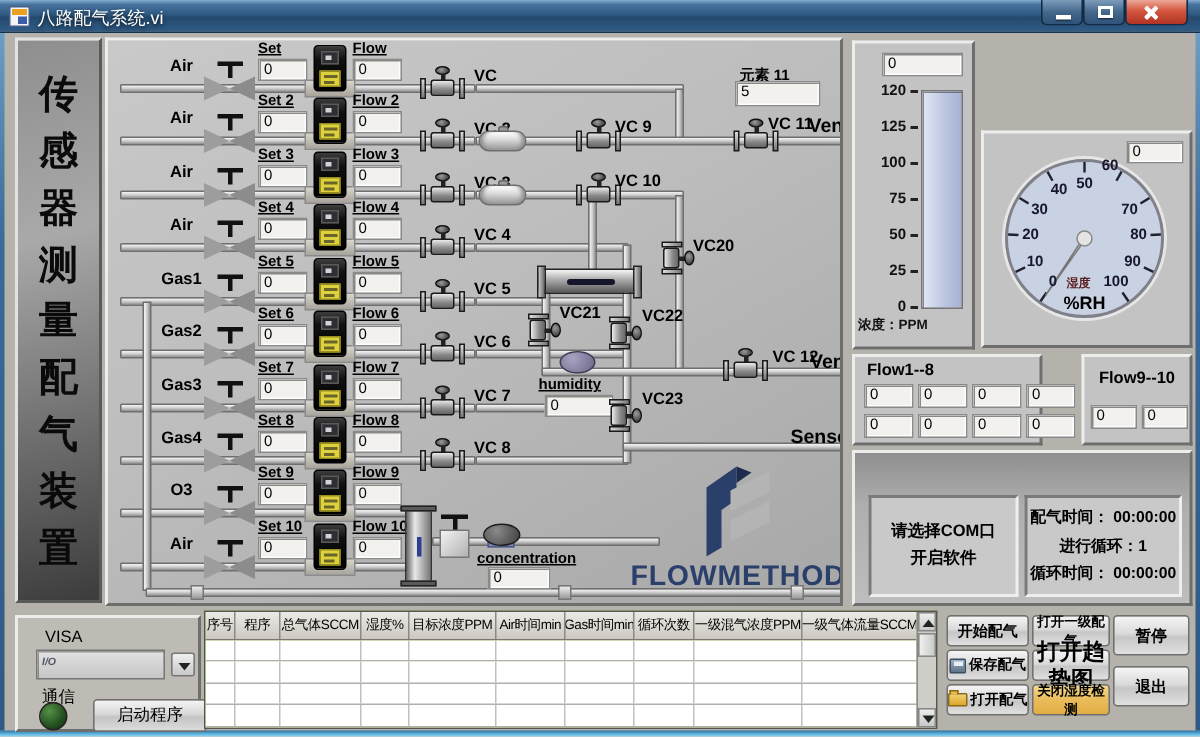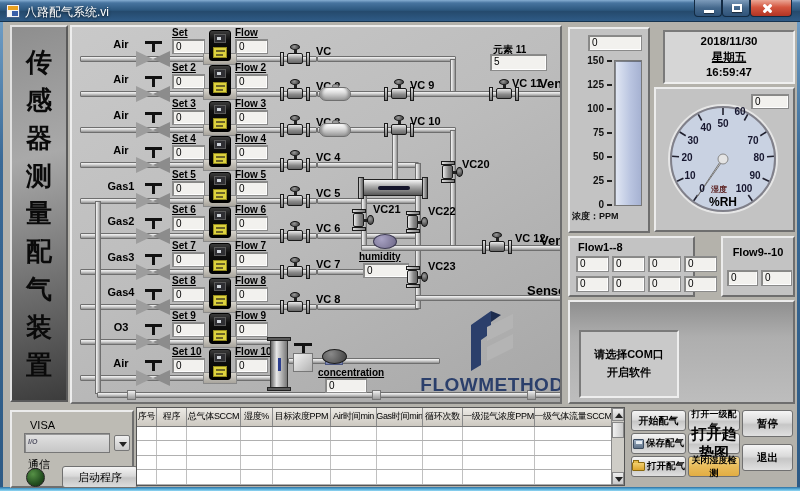--- a/index.html
+++ b/index.html
@@ -643,43 +643,38 @@
       <polygon points="14,22 34,8 34,30 24,37 24,62 14,68" fill="#2b3f6b"></polygon>
       <polygon points="34,8 44,12 34,19" fill="#1d2c4e"></polygon>
       <polygon points="30,24 56,11 56,25 30,38" fill="#b4b4b4"></polygon>
       <polygon points="30,44 56,31 56,45 30,58" fill="#b4b4b4"></polygon>
     </svg>
     <span class="logo-title">FLOWMETHOD</span>
   </div>
 
   <div class="rpanel thermo">
     <div class="fld tfld">0</div>
-    <span class="ttick" style="top:26px">150</span>
+    <span class="ttick" style="top:26px">120</span>
     <span class="ttick" style="top:50px">125</span>
     <span class="ttick" style="top:74px">100</span>
     <span class="ttick" style="top:98px">75</span>
     <span class="ttick" style="top:122px">50</span>
     <span class="ttick" style="top:146px">25</span>
     <span class="ttick" style="top:170px">0</span>
     <i class="tdash" style="top:31px"></i>
       <i class="tdash" style="top:55px"></i>
     <i class="tdash" style="top:79px"></i>
       <i class="tdash" style="top:103px"></i>
     <i class="tdash" style="top:127px"></i>
       <i class="tdash" style="top:151px"></i>
     <i class="tdash" style="top:175px"></i>
     <div class="tbar"></div>
     <span class="tcap">浓度：PPM</span>
   </div>
 
-  <div class="datebox">
-    <span>2018/11/30</span>
-    <span class="wk">星期五</span>
-    <span>16:59:47</span>
-  </div>
 
   <div class="rpanel gauge">
     <div class="fld gfld">0</div>
     <svg style="position:absolute;left:0;top:0;width:141px;height:145px" viewBox="0 0 141 145">
       <circle cx="67" cy="70" r="54" fill="none" stroke="#e6e6e6" stroke-width="2"></circle>
       <circle cx="67" cy="70" r="52" fill="#c9d2e2" stroke="#80808a" stroke-width="2"></circle>
       <g stroke="#20202e" stroke-width="1.6">
         <line x1="41.7" y1="106" x2="37.7" y2="111.8"></line>
           <line x1="27.4" y1="89.3" x2="21.1" y2="92.3"></line>
         <line x1="23" y1="67.7" x2="16.1" y2="67.3"></line>
@@ -725,20 +720,25 @@
     <span class="ptitle">Flow9--10</span>
     <div class="fld ffld" style="left:4px;top:32px;width:31px">0</div>
     <div class="fld ffld" style="left:38px;top:32px;width:31px">0</div>
   </div>
 
   <div class="rpanel statusp">
     <div class="sbox l">
       <span>请选择COM口</span>
       <span>开启软件</span>
     </div>
+    <div class="sbox r">
+      <span>配气时间： 00:00:00</span>
+      <span>进行循环：1</span>
+      <span>循环时间： 00:00:00</span>
+    </div>
   </div>
 
   <div class="visa">
     <span class="visalbl">VISA</span>
     <div class="combo">
       <span class="io">I/O</span>
     </div>
     <div class="cbtn">
         <i></i>
       </div>

